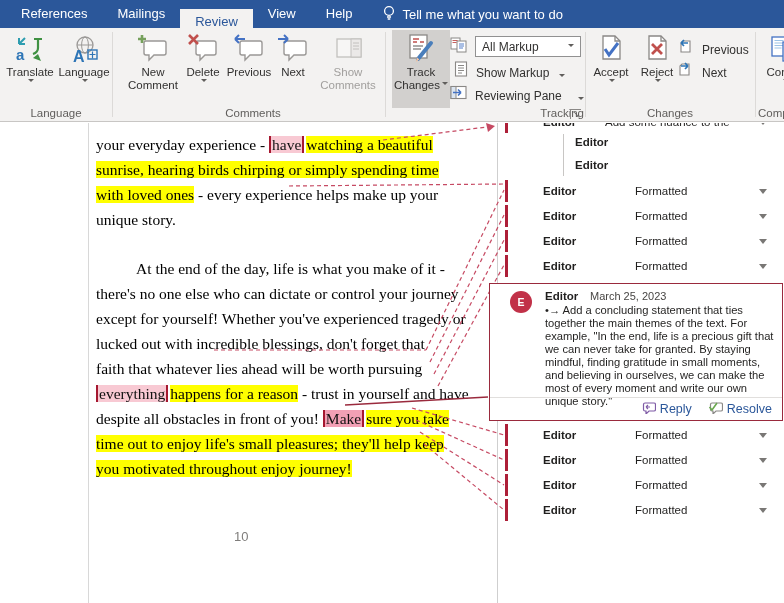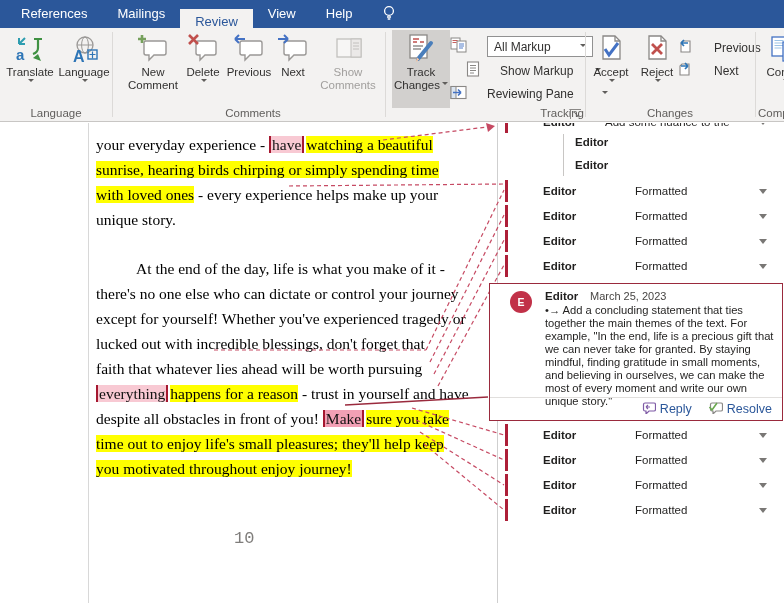--- a/index.html
+++ b/index.html
@@ -20,41 +20,41 @@
   .rgroup{position:absolute;top:0;bottom:0}
   .glabel{position:absolute;left:0;right:0;bottom:2px;text-align:center;
     font-size:11.5px;color:#605e5c;white-space:nowrap}
   .bigbtn{position:absolute;top:2px;display:flex;flex-direction:column;align-items:center;
     font-size:11.5px;color:#323130;text-align:center;line-height:13px;cursor:default}
   .bigbtn .ic{height:34px;display:flex;align-items:center;justify-content:center;margin-top:2px}
   .bigbtn.disabled{color:#a19f9d}
   .car{display:inline-block;width:0;height:0;border:3px solid transparent;border-top-color:#605e5c;
     vertical-align:1px;margin-left:2px}
   .tcbtn{background:#d2d0ce;height:78px;width:58px}
-  .smrow{position:absolute;display:flex;align-items:center;font-size:12px;color:#323130;white-space:nowrap;gap:20px}
+  .smrow{position:absolute;display:flex;align-items:flex-end;font-size:12px;color:#323130;white-space:nowrap;gap:8px}
   .mkselect{width:106px;height:21px;border:1px solid #919191;background:#fff;font-size:12px;
     display:flex;align-items:center;padding-left:6px;box-sizing:border-box;justify-content:space-between}
   .mkselect .car{margin-right:6px}
   .launcher{position:absolute;right:3px;bottom:2px;font-size:9px;color:#605e5c;
     border-top:1px solid #8a8886;border-left:1px solid #8a8886;padding:0 1px;line-height:9px}
 
   
   .docarea{position:absolute;left:0;top:123px;width:784px;height:480px;background:#fff;overflow:hidden}
   .pageline{position:absolute;left:88px;top:0;bottom:0;width:1px;background:#d8d8d8}
   .paneldiv{position:absolute;left:497px;top:0;bottom:0;width:1px;background:#cfcfcf}
   .doctext{position:absolute;left:96px;top:9px;width:396px;
     font-family:"Liberation Serif","DejaVu Serif",serif;font-size:15.5px;color:#000}
   .dl{height:25px;line-height:25px;white-space:pre}
   .dl.gap{margin-top:24px}
   .dl.ind{text-indent:40px}
   .seg-y{background:#ffff00}
   .seg-p{background:#f8c9d3;box-shadow:inset 2px 0 #a51830,inset -2px 0 #a51830;padding:0 3px;margin-right:2px;color:#111}
   .seg-p2{background:#f2a0b5;box-shadow:inset 2px 0 #a51830,inset -2px 0 #a51830;padding:0 3px;margin-right:2px;color:#111}
-  .pagenum{position:absolute;left:234px;top:406px;font-family:Liberation Mono, monospace;
-    font-size:17px;color:#7f7d7b}
+  .pagenum{position:absolute;left:234px;top:406px;font-family:Liberation Sans, sans-serif;
+    font-size:13px;color:#7f7d7b}
 
   
   .connectors{position:absolute;left:0;top:0;width:784px;height:480px;pointer-events:none}
 
   
   .rev-row{position:absolute;left:497px;width:287px;height:25px;font-size:11.5px;color:#201f1e}
   .rv-author{position:absolute;left:46px;top:5px;font-weight:bold}
   .rv-action{position:absolute;left:138px;top:5px}
   .rv-caret{position:absolute;left:262px;top:9px;width:0;height:0;
     border:4px solid transparent;border-top:5px solid #797775}
@@ -86,20 +86,21 @@
     <div class="tab active">Review</div>
     <div class="tab">View</div>
     <div class="tab">Help</div>
     <div class="tellme">
       <span>
         <svg width="14" height="16" viewBox="0 0 14 16">
             <circle cx="7" cy="6" r="4.4" fill="none" stroke="#fff" stroke-width="1.3"></circle>
             <path d="M5 12h4M5.7 14h2.6" stroke="#fff" stroke-width="1.3" fill="none"></path>
           </svg>
       </span>
+      <span>Tell me what you want to do</span>
     </div>
   </div>
 
   <div class="ribbon">
 
     <div class="rgroup" style="left:0;width:112px">
       <div class="bigbtn" style="left:4px;width:52px">
         <span class="ic">
           <svg width="30" height="30" viewBox="0 0 30 30">
             <path d="M10 4 L4 10 M4 10 h6 M4 10 v-6" stroke="#2e9db0" stroke-width="2" fill="none"></path>
@@ -202,21 +203,21 @@
             <rect x="7" y="4" width="9" height="11" fill="#fff" stroke="#8a8886" stroke-width="1"></rect>
             <path d="M2.5 3.5 h5 M2.5 5.5 h4" stroke="#c0504d" stroke-width="0.9"></path>
             <path d="M9 7 h5 M9 9 h5 M9 11 h4" stroke="#4472c4" stroke-width="0.9"></path>
           </svg>
         </span>
         <span class="mkselect">
           <span>All Markup</span>
           <span class="car"></span>
         </span>
       </div>
-      <div class="smrow" style="left:80px;top:33px">
+      <div class="smrow" style="left:68px;top:33px">
         <span>
           <svg width="14" height="16" viewBox="0 0 14 16">
             <rect x="1.5" y="1" width="11" height="14" fill="#fff" stroke="#8a8886" stroke-width="1.1"></rect>
             <path d="M4 4.5 h6 M4 7 h6 M4 9.5 h6 M4 12 h4" stroke="#8a8886" stroke-width="1"></path>
           </svg>
         </span>
         <span>Show Markup</span>
         <span class="car"></span>
       </div>
       <div class="smrow" style="left:64px;top:57px">

